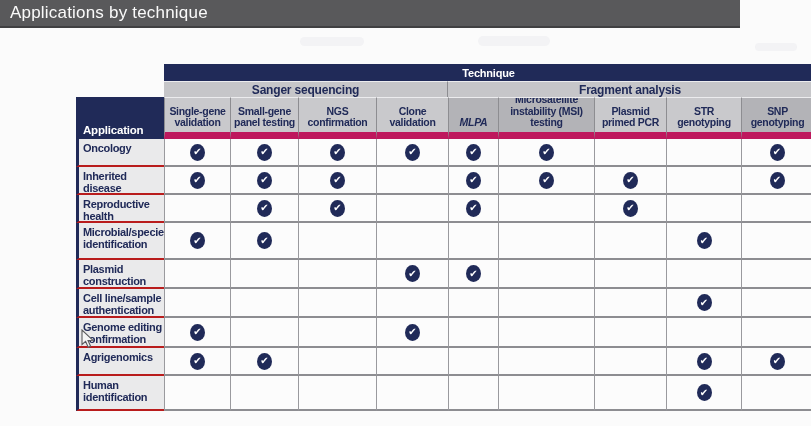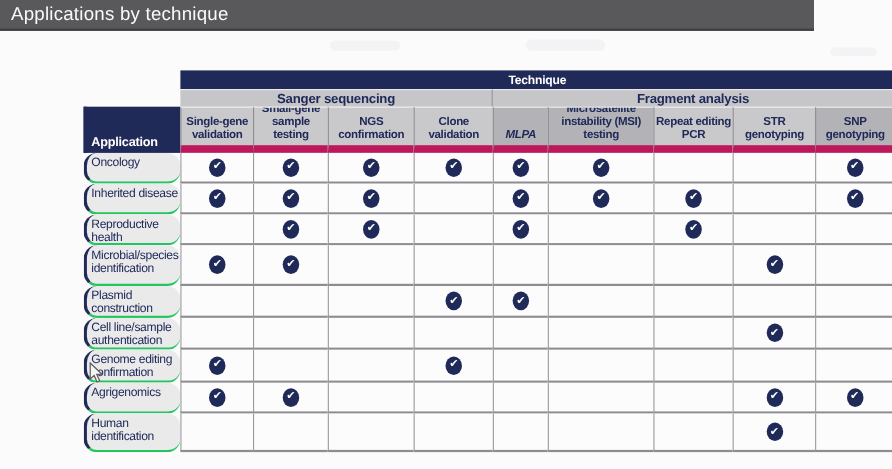--- a/index.html
+++ b/index.html
@@ -56,25 +56,24 @@
     font-size:10.5px;font-weight:bold;letter-spacing:-.3px;line-height:1.12;
     display:flex;align-items:flex-end;justify-content:center;text-align:center;
     padding:2px 1px 3px 1px;
     border-left:1px solid #8d8d91;border-top:1px solid #ececee;
     border-bottom:7px solid #be185d;
   }
   .col-hd.hl{background:var(--column_header_highlight_bg,#b3b3b7);}
   .col-hd.it{font-style:italic;}
   .row-label{
     background:var(--row_label_bg,#eaeaeb);
-    font-size:11px;font-weight:normal;letter-spacing:-.3px;line-height:1.1;
+    font-size:11px;font-weight:bold;letter-spacing:-.3px;line-height:1.1;
     padding:3px 2px 0 4px;
     border-left:3px solid var(--navy,#202a58);
-    border-bottom:2px solid #22c55e;
-    border-radius:12px;
+    border-bottom:2px solid #b91c1c;
   }
   .body-cell{
     background:var(--body_cell_bg,#fcfcfc);
     border-left:1px solid #9a9a9e;
     border-bottom:2px solid #8d8d91;
     display:flex;align-items:center;justify-content:center;
   }
   .body-cell.last-col{border-right:1px solid #9a9a9e;}
   .chk{
     width:15px;height:17px;border-radius:50%;
@@ -96,26 +95,26 @@
 <div class="smudge" id="smudge3"></div>
 
 <div class="grid" id="grid">
     <div class="cell blank"></div>
     <div class="cell technique-bar">Technique</div>
     <div class="cell blank"></div>
     <div class="cell group-hd" style="grid-column: span 4;">Sanger sequencing</div>
     <div class="cell group-hd" style="grid-column: span 5;">Fragment analysis</div>
     <div class="cell corner-hd">Application</div>
     <div class="cell col-hd">Single-gene validation</div>
-    <div class="cell col-hd">Small-gene sample testing</div>
+    <div class="cell col-hd">Small-gene panel testing</div>
     <div class="cell col-hd">NGS confirmation</div>
     <div class="cell col-hd">Clone validation</div>
     <div class="cell col-hd hl it">MLPA</div>
     <div class="cell col-hd hl">Microsatellite instability (MSI) testing</div>
-    <div class="cell col-hd">Repeat editing PCR</div>
+    <div class="cell col-hd">Plasmid primed PCR</div>
     <div class="cell col-hd">STR genotyping</div>
     <div class="cell col-hd hl">SNP genotyping</div>
     <div class="cell row-label">Oncology</div>
     <div class="cell body-cell">
       <span class="chk">✔</span>
     </div>
     <div class="cell body-cell">
       <span class="chk">✔</span>
     </div>
     <div class="cell body-cell">

